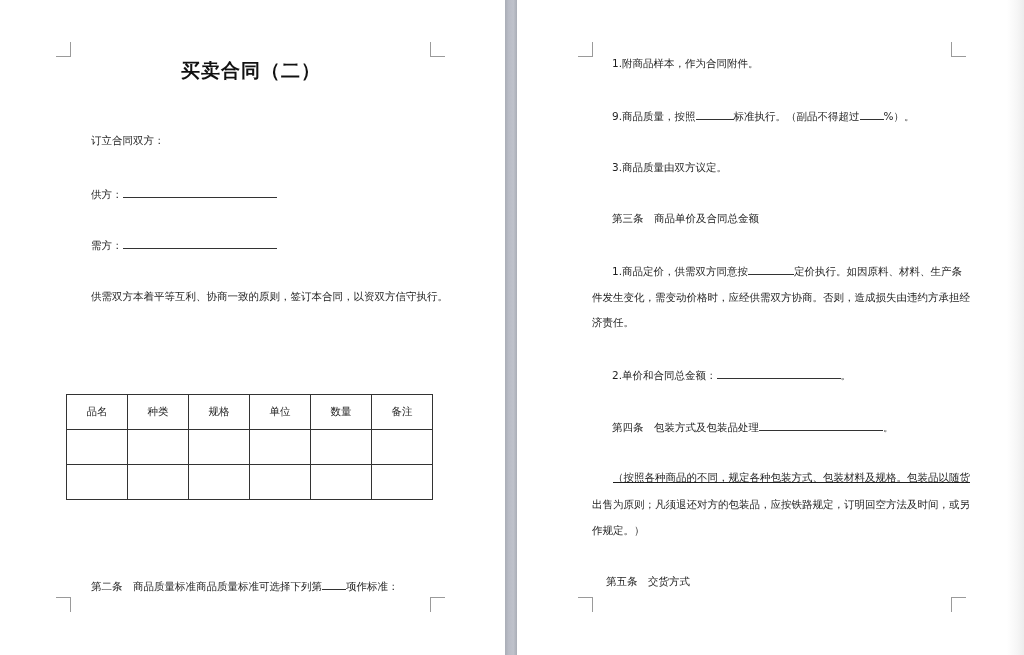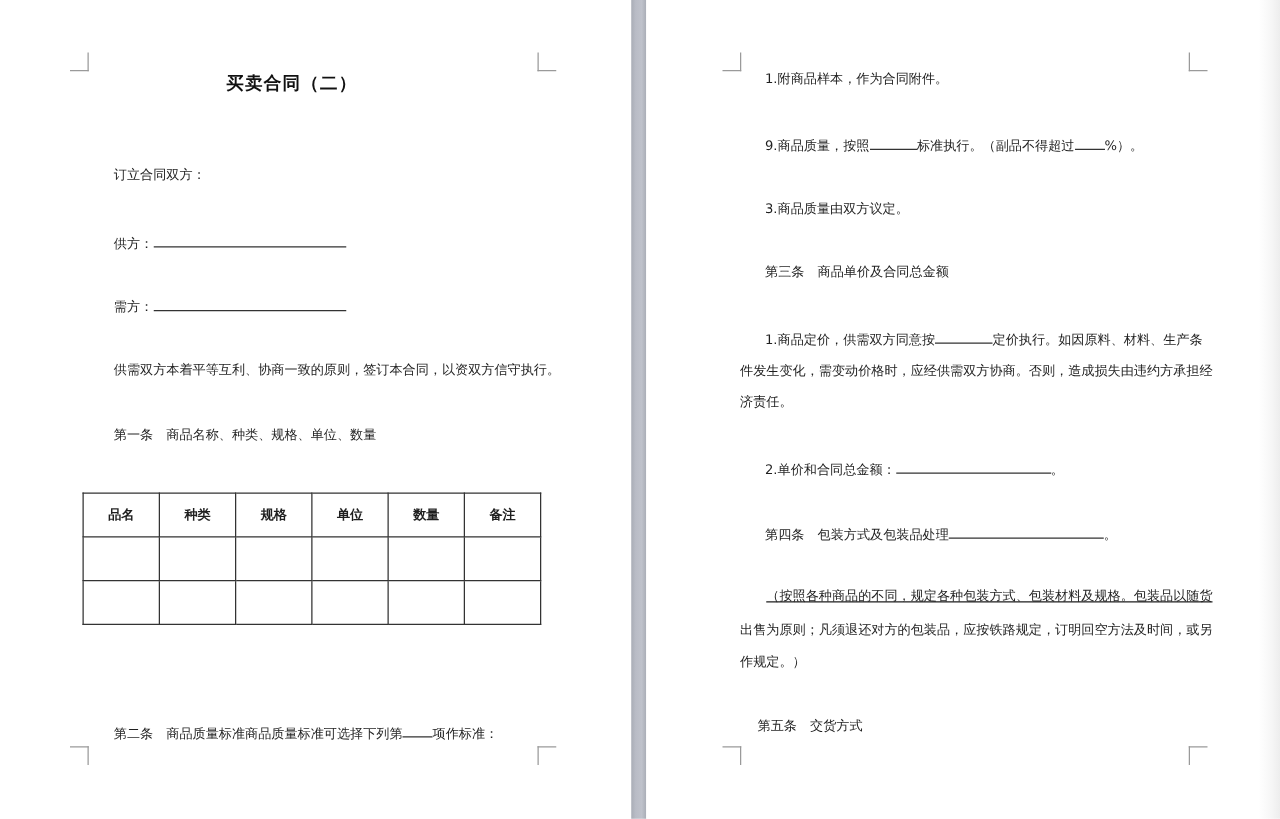--- a/index.html
+++ b/index.html
@@ -20,27 +20,27 @@
     position:absolute; left:1007px; top:0; width:17px; height:655px;
     background:linear-gradient(90deg,#ffffff 0,#f6f6f6 60%,#ededed 100%);
   }
   .corner { position:absolute; width:14px; height:14px; border-color:#9a9a9a; border-style:solid; border-width:0; }
   .c-tl { border-right-width:1px; border-bottom-width:1px; }
   .c-tr { border-left-width:1px; border-bottom-width:1px; }
   .c-bl { border-right-width:1px; border-top-width:1px; }
   .c-br { border-left-width:1px; border-top-width:1px; }
 
   .t { position:absolute; font-size:10.5px; line-height:14px; white-space:nowrap; color:#1f1f1f; }
-  .title { position:absolute; font-size:14px; font-weight:bold; letter-spacing:1px; color:#111; white-space:nowrap; }
+  .title { position:absolute; font-size:19px; font-weight:bold; letter-spacing:1px; color:#111; white-space:nowrap; }
   .blank { display:inline-block; border-bottom:1px solid #333; height:11px; vertical-align:baseline; }
 
   table.goods { position:absolute; left:66px; top:394px; border-collapse:collapse; }
   table.goods td {
     border:1px solid #333; width:60px; height:34px; text-align:center;
-    font-size:10.5px; color:#1f1f1f; padding:0;font-weight:bold;
+    font-size:10.5px; color:#1f1f1f; padding:0;
   }
 </style>
 </head>
 <body>
 
 <div class="page" id="page-left">
   <div class="corner c-tl" style="left:56px;top:42px;"></div>
   <div class="corner c-tr" style="left:430px;top:42px;"></div>
   <div class="corner c-bl" style="left:56px;top:597px;"></div>
   <div class="corner c-br" style="left:430px;top:597px;"></div>
@@ -52,21 +52,20 @@
   <div class="t" style="left:91px;top:186px;">
     <span>供方：</span><span class="blank" style="width:154px;"></span>
   </div>
 
   <div class="t" style="left:91px;top:237px;">
     <span>需方：</span><span class="blank" style="width:154px;"></span>
   </div>
 
   <div class="t" style="left:91px;top:289px;">供需双方本着平等互利、协商一致的原则，签订本合同，以资双方信守执行。</div>
 
-  <div class="t" style="left:91px;top:341px;">第一条　商品名称、种类、规格、单位、数量</div>
 
   <table class="goods">
     <tbody>
         <tr>
       <td>品名</td>
       <td>种类</td>
       <td>规格</td>
       <td>单位</td>
       <td>数量</td>
       <td>备注</td>

